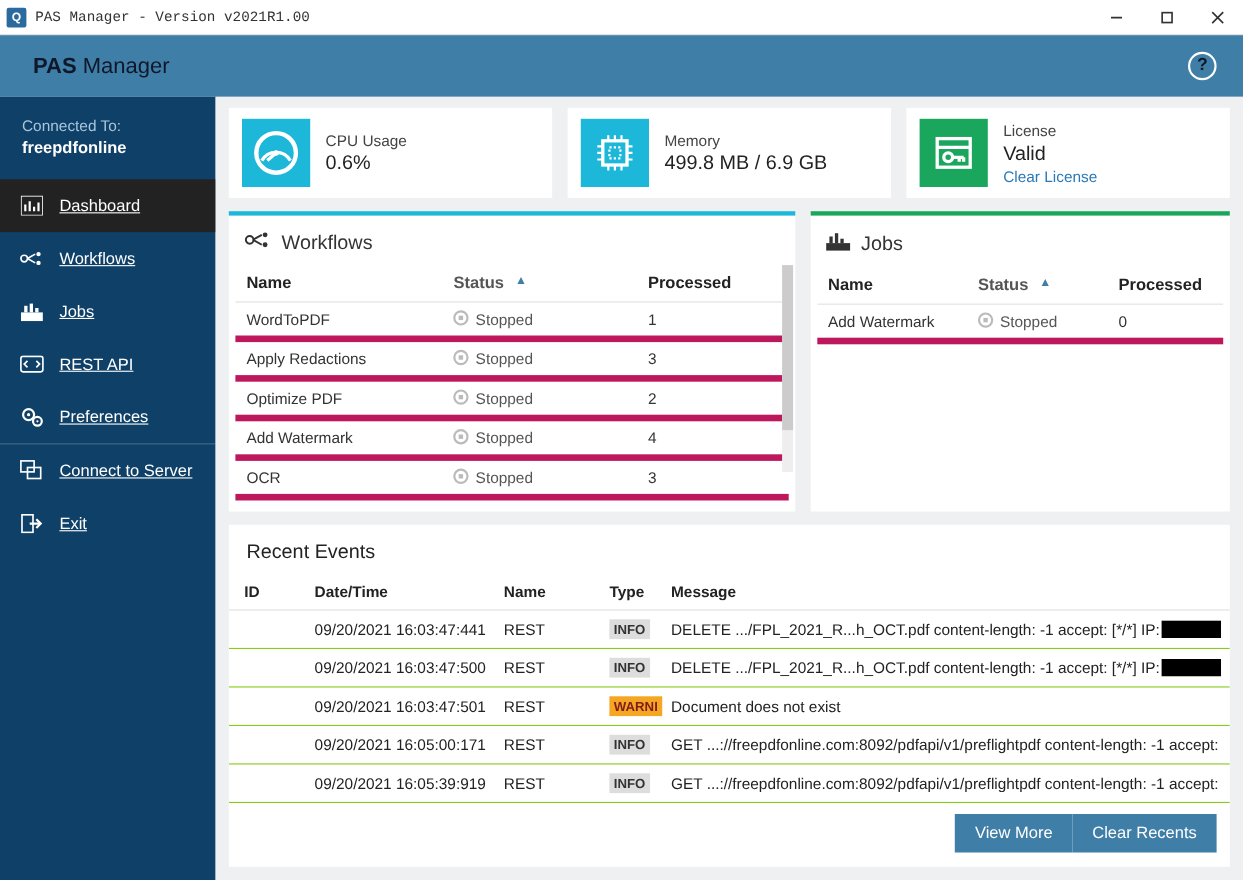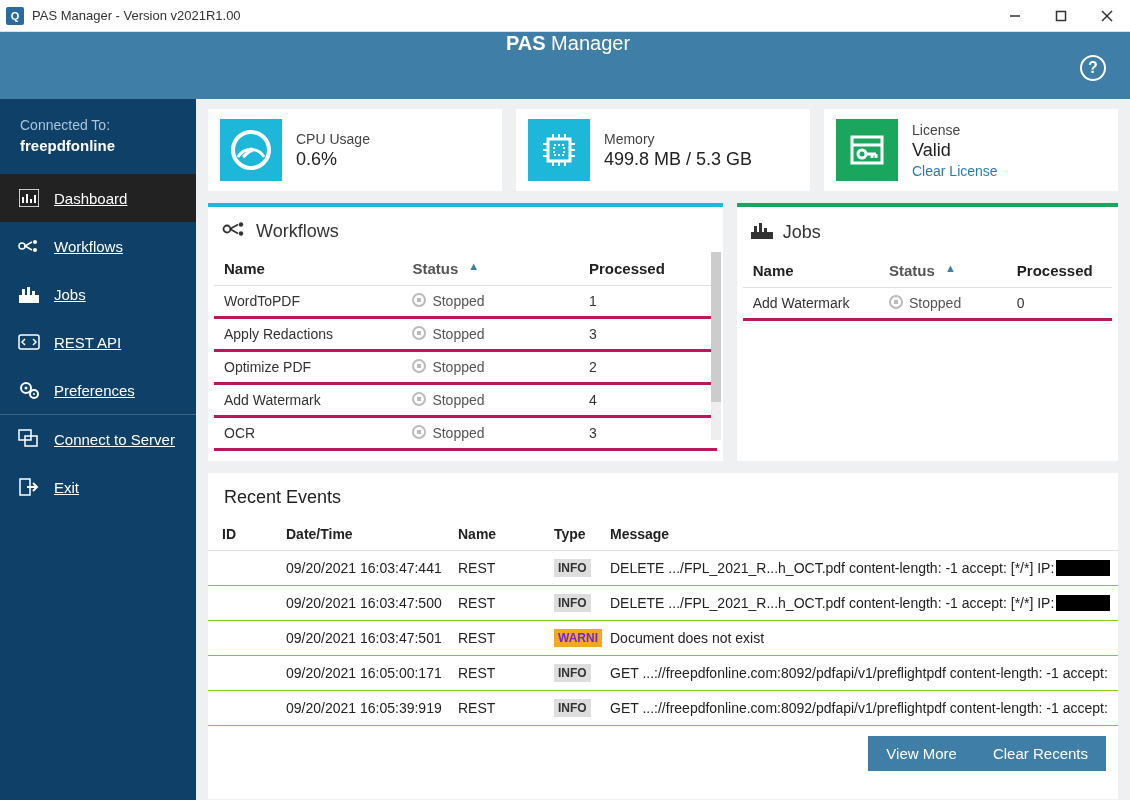--- a/index.html
+++ b/index.html
@@ -1,27 +1,27 @@
 <!DOCTYPE html>
 <html><head>
 <meta charset="utf-8">
 <style>
   * { box-sizing: border-box; margin: 0; padding: 0; }
   body { font-family: "Segoe UI", Arial, sans-serif; font-size: 14px; color: #222; background: #fff; width: 1130px; height: 800px; overflow: hidden; }
 
   
   .titlebar { height: 32px; background: #fff; display: flex; align-items: center; padding: 0 0 0 6px; border-bottom: 1px solid #ddd; }
   .titlebar .appicon { width: 18px; height: 18px; background: #2a6a9e; color: #fff; font-size: 11px; font-weight: bold; display: flex; align-items: center; justify-content: center; margin-right: 8px; border-radius: 2px;}
-  .titlebar .title { font-size: 13px; color: #333; }
+  .titlebar .title { font-size: 13px; color: #333; font-family: Liberation Mono, monospace; }
   .titlebar .winbtns { margin-left: auto; display: flex; }
   .titlebar .winbtn { width: 46px; height: 32px; display: flex; align-items: center; justify-content: center; }
   .titlebar .winbtn svg { stroke: #333; }
 
   
-  .appheader { height: 67px; background: #3f7ea6; display: flex; align-items: center; padding: 0 24px 0 30px; color: #ffffff; flex-direction: column; }
+  .appheader { height: 56px; background: #3f7ea6; display: flex; align-items: center; padding: 0 24px 0 30px; color: #0f172a; }
   .appheader .brand { font-size: 20px; }
   .appheader .brand b { font-weight: 700; }
   .appheader .help { margin-left: auto; width: 26px; height: 26px; border: 2px solid #fff; border-radius: 50%; display: flex; align-items: center; justify-content: center; font-size: 16px; font-weight: bold; }
 
   
   .body { display: flex; height: calc(800px - 32px - 56px); }
   .sidebar { width: 196px; background: #0f4068; color: #fff; flex-shrink: 0; }
   .sidebar .conn { padding: 18px 20px 20px 20px; }
   .sidebar .conn .lbl { color: #a8c6dc; font-size: 14px; margin-bottom: 4px; }
   .sidebar .conn .val { font-weight: 700; font-size: 15px; }
@@ -45,21 +45,21 @@
   .statcard .txt .lnk { color: #2a7ab8; font-size: 14px; margin-top: 2px; cursor: pointer; }
 
   
   .panels { display: flex; gap: 14px; }
   .panel { background: #fff; flex: 1; display: flex; flex-direction: column; }
   .panel.wf { border-top: 4px solid #1cb7d9; flex: 1.35; }
   .panel.jb { border-top: 4px solid #1aa75d; }
   .panel .phead { padding: 14px 14px 10px 14px; display: flex; align-items: center; gap: 10px; font-size: 18px; color: #333; }
   .panel .ptable { padding: 0 6px 10px 6px; }
   .ptable .pcols { display: flex; padding: 8px 10px; font-weight: 700; font-size: 15px; border-bottom: 1px solid #e0e0e0; }
-  .ptable .prow { display: flex; padding: 7px 10px; font-size: 14px; border-bottom: 3px solid #be185d; color: #333; align-items: center; }
+  .ptable .prow { display: flex; padding: 7px 10px; font-size: 14px; border-bottom: 6px solid #be185d; color: #333; align-items: center; }
   .col-name { flex: 1.6; }
   .col-status { flex: 1.5; display: flex; align-items: flex-start; gap: 6px; color: #555;}
   .col-proc { flex: 1; }
   .sorticon { color: #3f7ea6; font-size: 11px; margin-left: 4px;}
   .stopicon { width: 14px; height: 14px; border: 2px solid #bbb; border-radius: 50%; position: relative; display: inline-block;}
   .stopicon::after { content:""; position:absolute; left:3px; top:3px; width:4px; height:4px; background:#bbb; }
   .panel .scroll { position: relative; }
   .panel.wf .scrolltrack { position: absolute; right: 2px; top: 0; width: 10px; height: 188px; background: #eee; }
   .panel.wf .scrollthumb { position: absolute; right: 2px; top: 0; width: 10px; height: 150px; background: #ccc; }
 
@@ -69,21 +69,21 @@
   .recent .rtable { overflow: hidden; }
   .rcols, .rrow { display: flex; padding: 8px 8px; font-size: 14px; align-items: center; }
   .rcols { font-weight: 700; border-bottom: 1px solid #e0e0e0; }
   .rrow { border-bottom: 1px solid #84cc16; }
   .rc-id { width: 70px; padding-left: 6px;}
   .rc-dt { width: 172px; }
   .rc-name { width: 96px; }
   .rc-type { width: 56px; }
   .rc-msg { flex: 1; white-space: nowrap; overflow: hidden; text-overflow: clip; display:flex; align-items:center; }
   .badge { display: inline-block; padding: 2px 4px; font-size: 12px; font-weight: 700; color: #333; background: #ddd; }
-  .badge.warn { background: #f5a623; color: #6d28d9; }
+  .badge.warn { background: #f5a623; color: #7f1d1d; }
   .redact { display:inline-block; background:#000; width:100px; height:16px; vertical-align:middle; margin-left:2px;}
 
   .rbuttons { display: flex; justify-content: flex-end; padding: 10px 12px; }
   .btn { background: #3f7ea6; color: #fff; border: none; padding: 9px 18px; font-size: 15px; cursor: pointer; }
 </style>
 </head>
 <body>
 
 <div class="titlebar">
   <div class="appicon">Q</div>
@@ -233,21 +233,21 @@
                 <line x1="7" y1="23" x2="12" y2="23"></line>
                 <line x1="7" y1="29" x2="12" y2="29"></line>
                 <line x1="34" y1="17" x2="39" y2="17"></line>
                 <line x1="34" y1="23" x2="39" y2="23"></line>
                 <line x1="34" y1="29" x2="39" y2="29"></line>
               </g>
             </svg>
         </div>
         <div class="txt">
           <div class="lbl">Memory</div>
-          <div class="val">499.8 MB / 5.3 GB</div>
+          <div class="val">499.8 MB / 6.9 GB</div>
         </div>
       </div>
       <div class="statcard">
         <div class="iconbox ic-green">
           <svg width="46" height="46" viewBox="0 0 46 46">
               <rect x="8" y="10" width="30" height="26" fill="none" stroke="#fff" stroke-width="3"></rect>
               <line x1="8" y1="18" x2="38" y2="18" stroke="#fff" stroke-width="3"></line>
               <circle cx="18" cy="27" r="4" fill="none" stroke="#fff" stroke-width="3"></circle>
               <line x1="22" y1="27" x2="32" y2="27" stroke="#fff" stroke-width="3"></line>
               <line x1="28" y1="27" x2="28" y2="31" stroke="#fff" stroke-width="3"></line>

